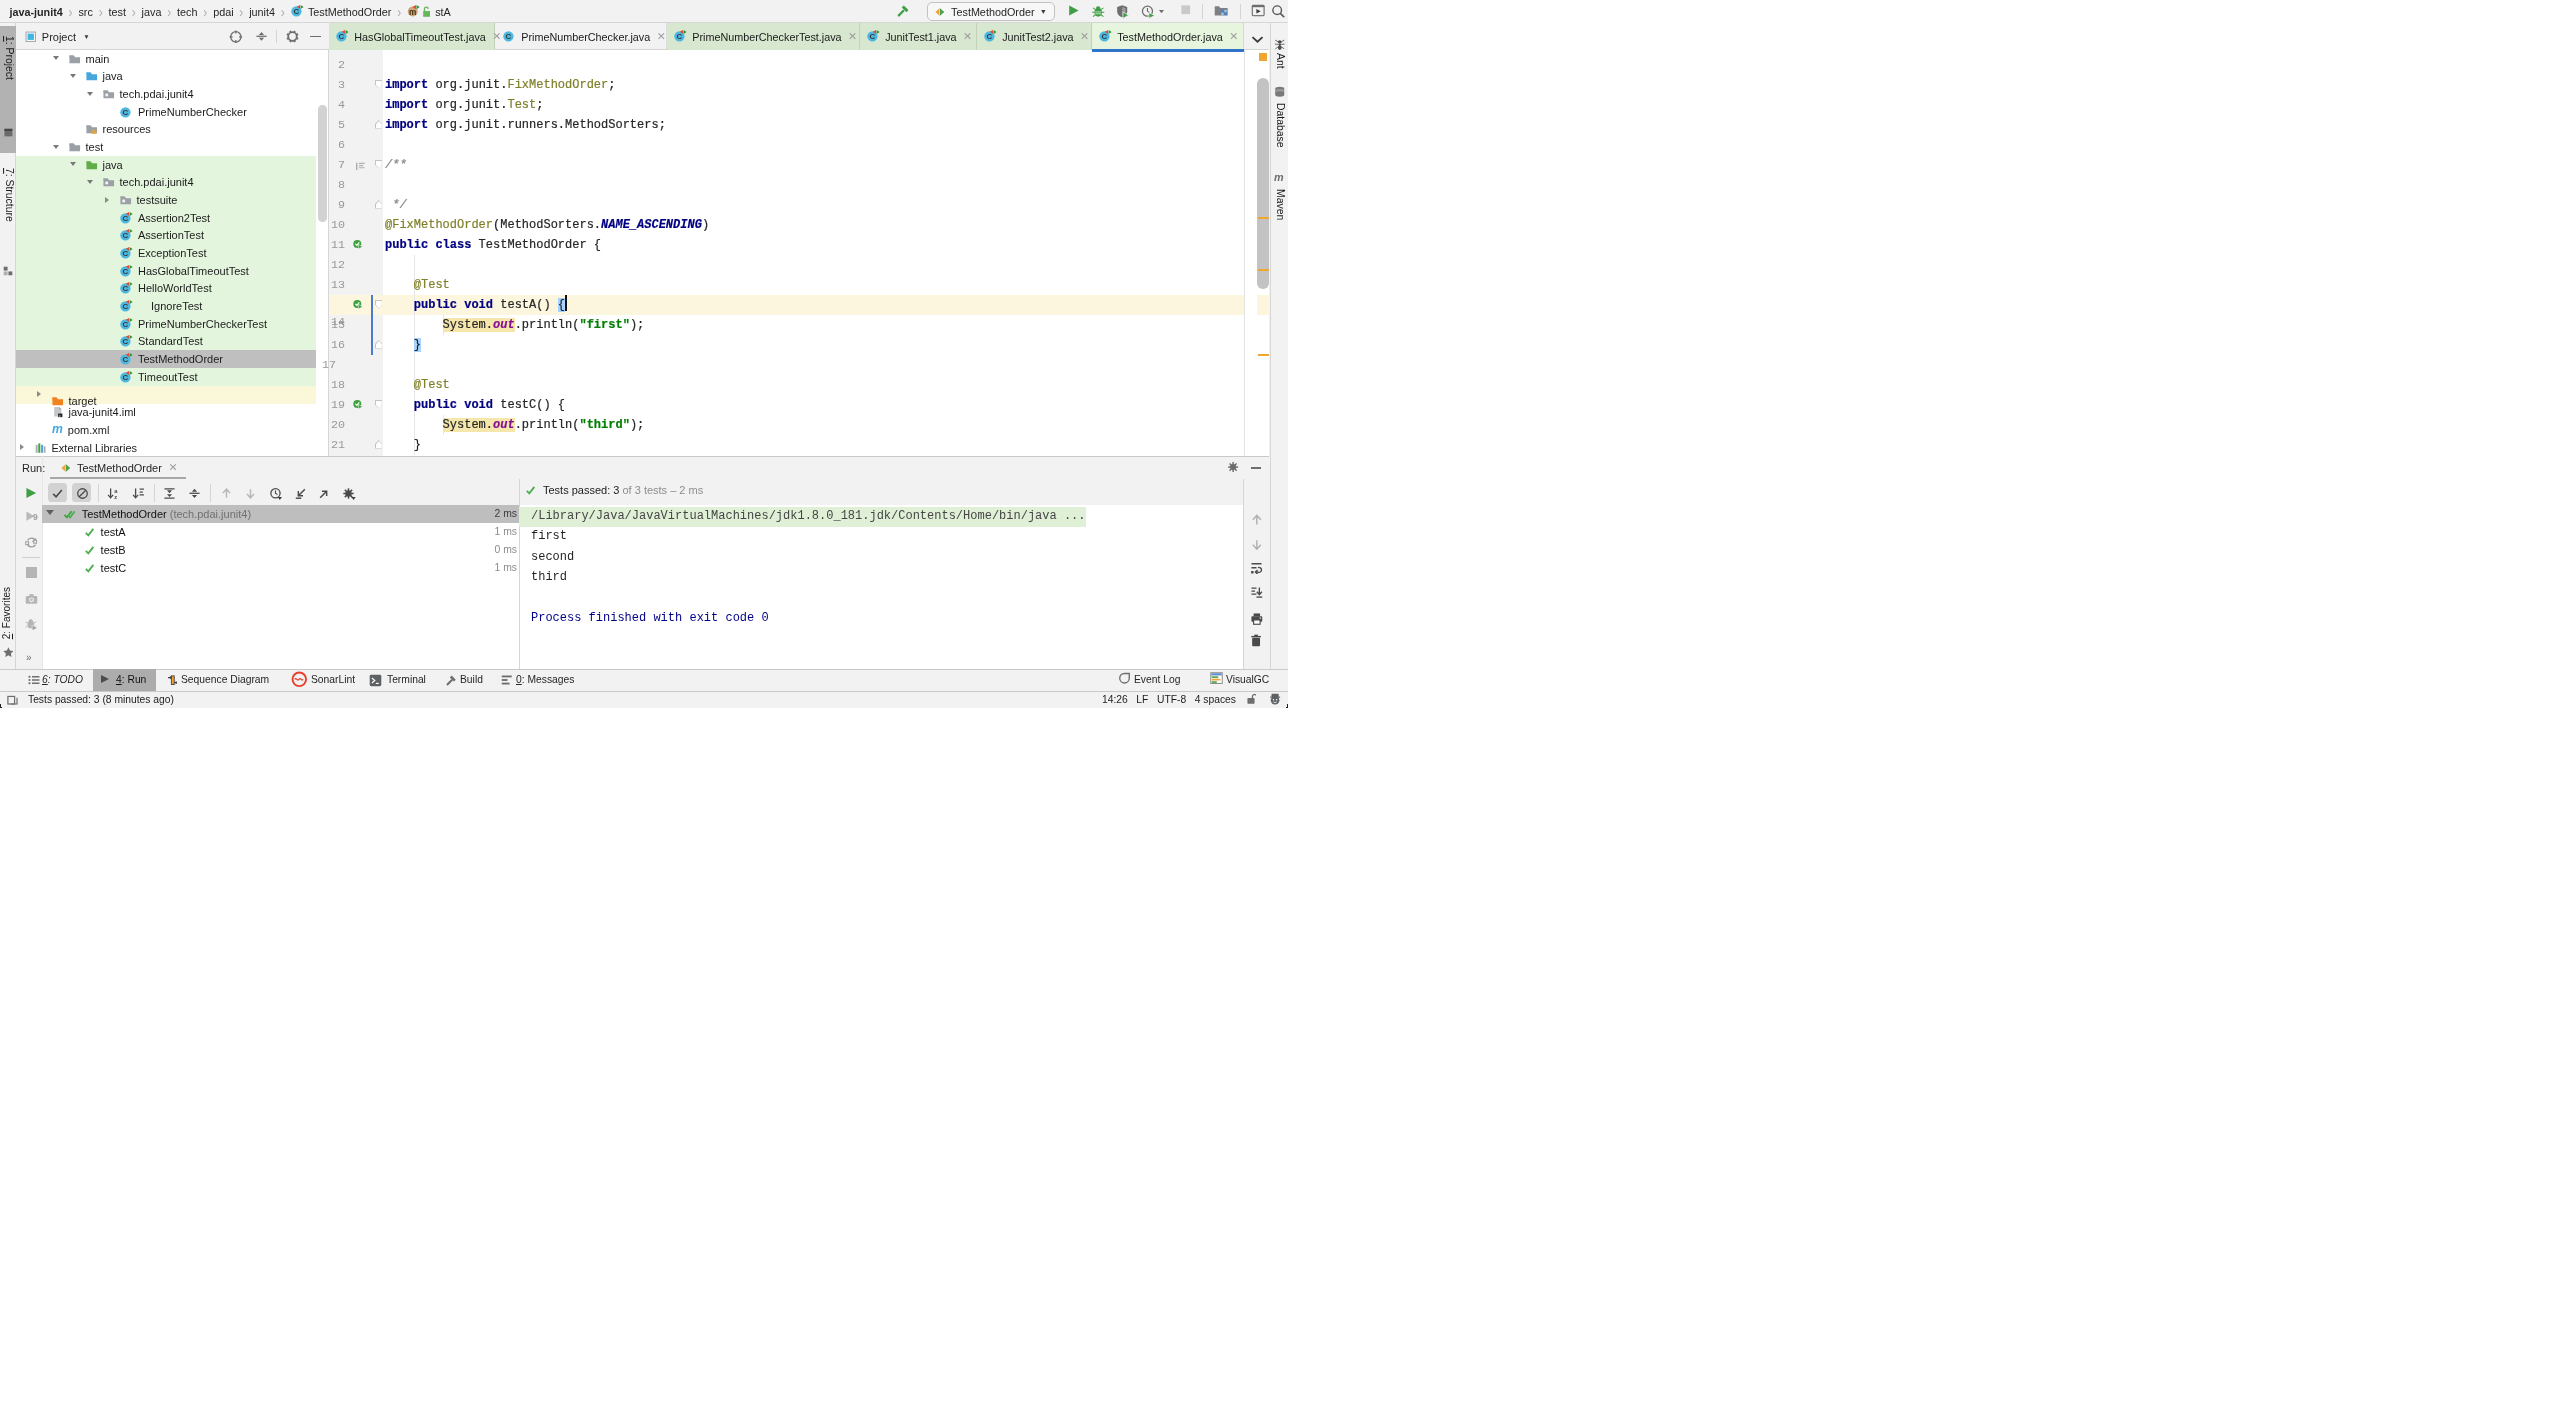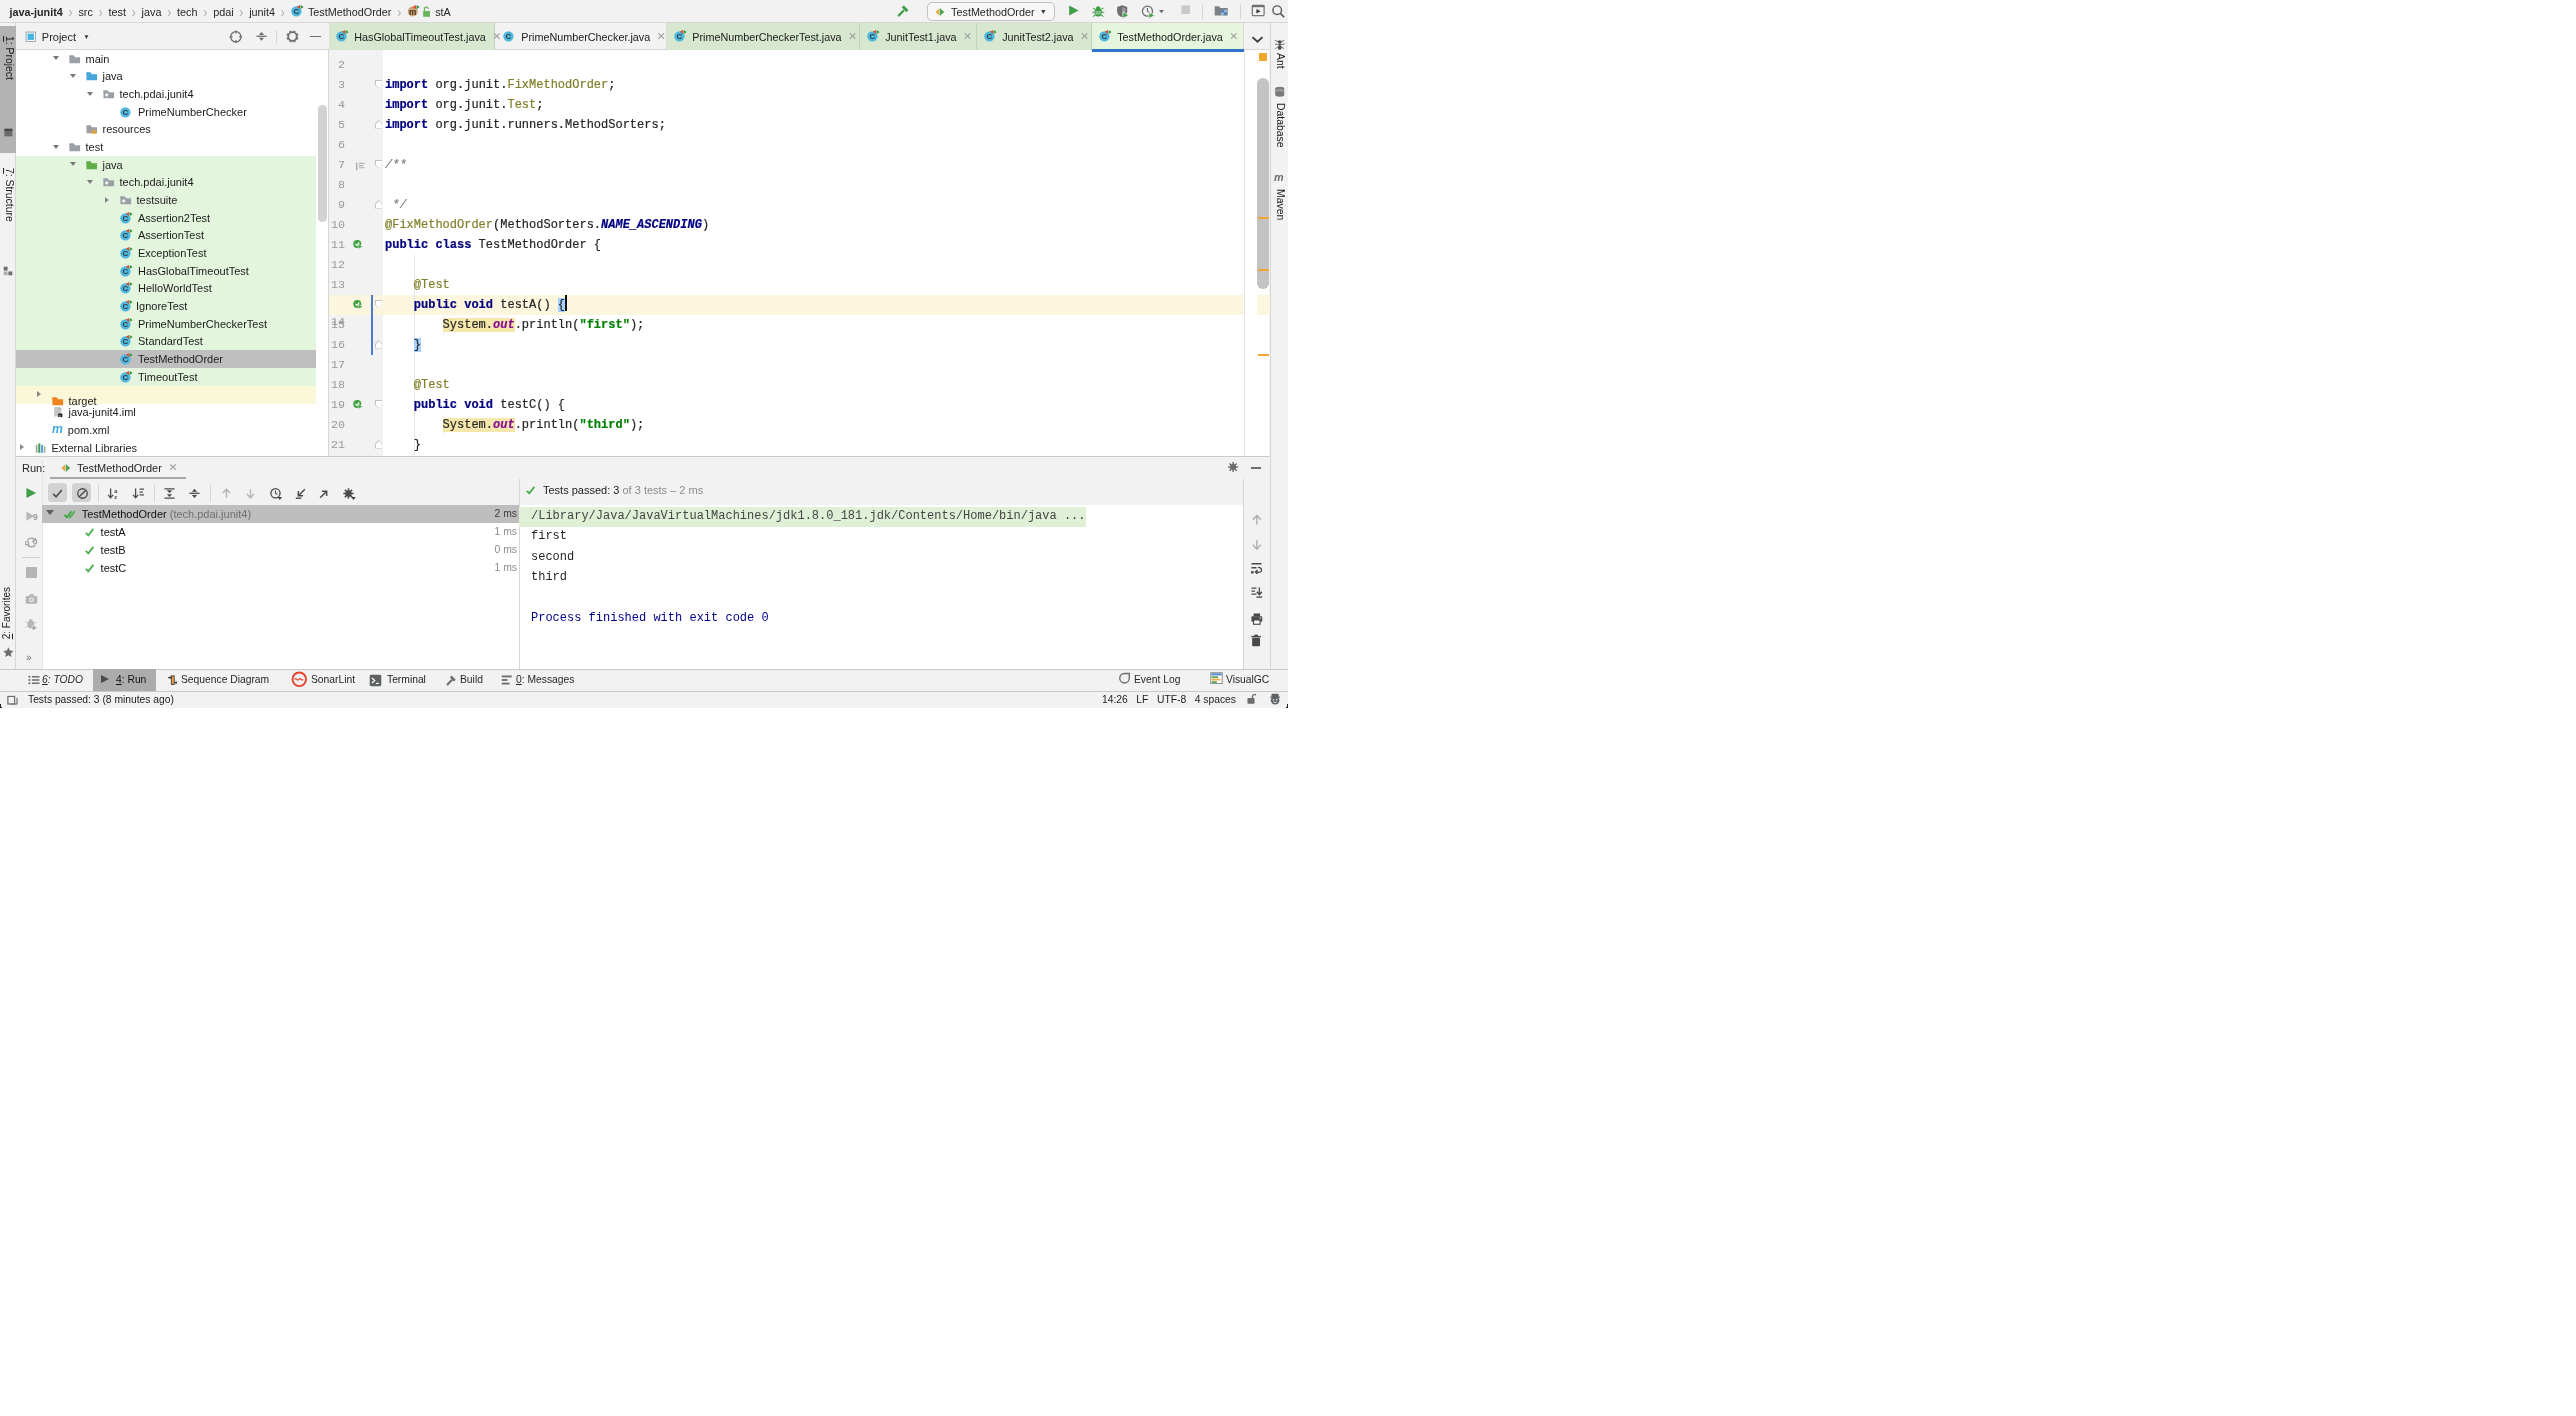--- a/index.html
+++ b/index.html
@@ -300,21 +300,21 @@
       <span style="margin-left:5px;color:#1c1c1c;">HelloWorldTest</span>
     </div>
 <div class="abs" style="left:16px;top:297px;width:300px;height:17.7px;background:#e4f5dd;"></div>
 <div class="abs row" style="left:120px;top:297px;height:17.7px;">
       <svg width="13" height="12.2" viewBox="0 0 18 17" style="font-size:15.5px">
         <circle cx="7.5" cy="8.8" r="7.2" fill="#4cb8e0"></circle>
         <text x="7.5" y="13.0" font-family="&quot;Liberation Sans&quot;, sans-serif" font-size="11" font-weight="bold" fill="#35383b" text-anchor="middle">C</text>
         <path d="M12.6 0 L12.6 5.2 L8.0 2.6 Z" fill="#e0492f"></path>
         <path d="M13.4 0 L17.5 2.7 L13.4 5.6 Z" fill="#2e9140"></path>
       </svg>
-      <span style="margin-left:3px;color:#1c1c1c;">IgnoreTest</span>
+      <span style="margin-left:18px;color:#1c1c1c;">IgnoreTest</span>
     </div>
 <div class="abs" style="left:16px;top:315px;width:300px;height:17.7px;background:#e4f5dd;"></div>
 <div class="abs row" style="left:120px;top:315px;height:17.7px;">
       <svg width="13" height="12.2" viewBox="0 0 18 17" style="font-size:15.5px">
         <circle cx="7.5" cy="8.8" r="7.2" fill="#4cb8e0"></circle>
         <text x="7.5" y="13.0" font-family="&quot;Liberation Sans&quot;, sans-serif" font-size="11" font-weight="bold" fill="#35383b" text-anchor="middle">C</text>
         <path d="M12.6 0 L12.6 5.2 L8.0 2.6 Z" fill="#e0492f"></path>
         <path d="M13.4 0 L17.5 2.7 L13.4 5.6 Z" fill="#2e9140"></path>
       </svg>
       <span style="margin-left:5px;color:#1c1c1c;">PrimeNumberCheckerTest</span>
@@ -472,21 +472,21 @@
 <div class="lnum mono" style="left:313px;top:155px;height:20px;line-height:20px;">7</div>
 <div class="lnum mono" style="left:313px;top:175px;height:20px;line-height:20px;">8</div>
 <div class="lnum mono" style="left:313px;top:195px;height:20px;line-height:20px;">9</div>
 <div class="lnum mono" style="left:313px;top:215px;height:20px;line-height:20px;">10</div>
 <div class="lnum mono" style="left:313px;top:235px;height:20px;line-height:20px;">11</div>
 <div class="lnum mono" style="left:313px;top:255px;height:20px;line-height:20px;">12</div>
 <div class="lnum mono" style="left:313px;top:275px;height:20px;line-height:20px;">13</div>
 <div class="lnum mono" style="left:313px;top:312px;height:20px;line-height:20px;text-align:right;">14</div>
 <div class="lnum mono" style="left:313px;top:315px;height:20px;line-height:20px;">15</div>
 <div class="lnum mono" style="left:313px;top:335px;height:20px;line-height:20px;">16</div>
-<div class="lnum mono" style="left:313px;top:355px;height:20px;line-height:20px;">17</div>
+<div class="lnum mono" style="left:313px;top:355px;height:20px;line-height:20px;text-align:center;">17</div>
 <div class="lnum mono" style="left:313px;top:375px;height:20px;line-height:20px;">18</div>
 <div class="lnum mono" style="left:313px;top:395px;height:20px;line-height:20px;">19</div>
 <div class="lnum mono" style="left:313px;top:415px;height:20px;line-height:20px;">20</div>
 <div class="lnum mono" style="left:313px;top:435px;height:20px;line-height:20px;">21</div>
 <div class="abs" style="left:353px;top:239px;"><svg width="10" height="10.8" viewBox="0 0 14 15" style="">
         <circle cx="6" cy="7" r="5.6" fill="#3ea23e"></circle>
         <path d="M3.4 6.8 L5.4 8.8 L8.8 4.8" stroke="#fff" stroke-width="1.6" fill="none"></path>
         <path d="M7.6 7.4 L13.4 10.7 L7.6 14 Z" fill="#3ea23e" stroke="#f7f7f7" stroke-width="0.8"></path>
       </svg></div>
 <div class="abs" style="left:353px;top:299px;"><svg width="10" height="10.8" viewBox="0 0 14 15" style="">

